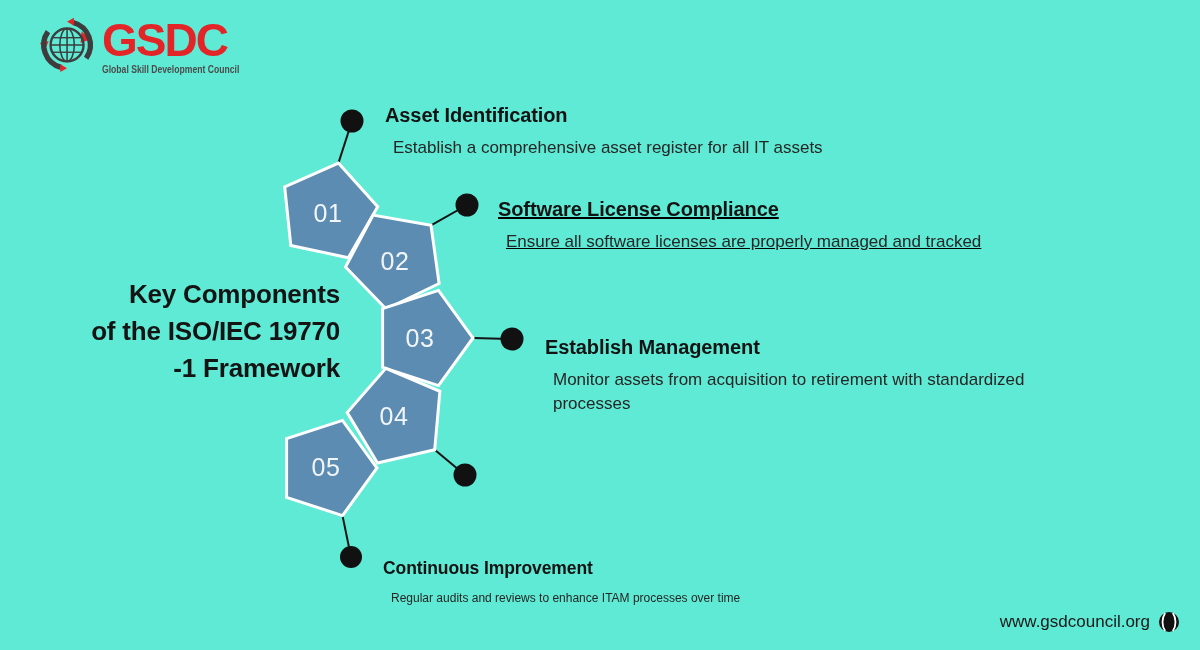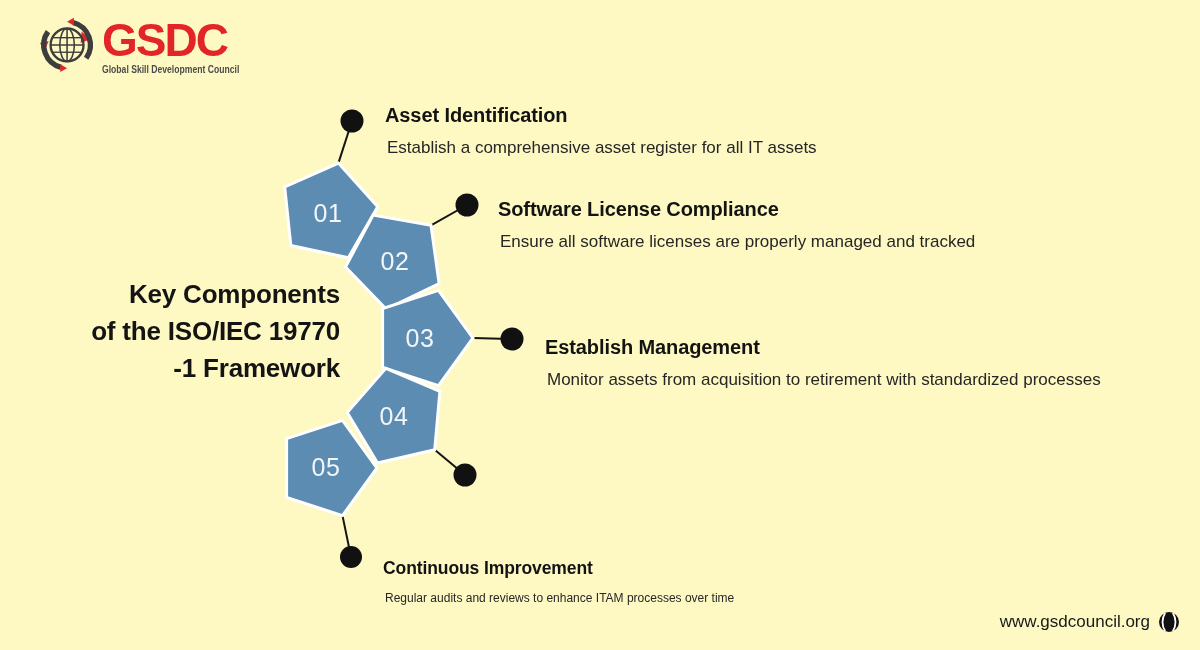--- a/index.html
+++ b/index.html
@@ -1,17 +1,17 @@
 <!DOCTYPE html>
 <html><head>
 <meta charset="utf-8">
 <style>
   html,body { margin:0; padding:0; background:#ffffff; }
   .canvas {
-    position:relative; width:1200px; height:650px; background:#fef9c3;
+    position:relative; width:1200px; height:650px; background:#5eead4;
     overflow:hidden; font-family:"Liberation Sans", sans-serif;
   }
 
   
   .logo { position:absolute; left:38px; top:12px; display:flex; align-items:flex-start; }
   .logo-globe { width:62px; height:64px; }
   .logo-text { margin-left:2px; padding-top:6px; }
   .logo-name {
     display:block; font-size:46px; line-height:44px; font-weight:800;
     color:#e32528; letter-spacing:-2px;
@@ -39,24 +39,24 @@
     fill:#f2f6f9; letter-spacing:0.5px; text-anchor:middle;
   }
 
   
   .item { position:absolute; }
   .item h2 {
     margin:8px; font-size:20px; line-height:25px; font-weight:700;
     color:#131313; letter-spacing:-0.1px;
   }
   .item p {
-    margin:1px 10px 0; font-size:17px; line-height:24px; color:#262626;
+    margin:1px 16px 0; font-size:17px; line-height:24px; color:#262626;
   }
   .item-1 { left:377px; top:95px;  width:560px; }
-  .item-2 { left:490px; top:189px; width:620px; }
+  .item-2 { left:490px; top:189px; width:620px;text-decoration:underline; }
   .item-3 { left:537px; top:327px; width:575px; }
   .item-3 p { max-width:560px; }
   .item-4 { left:490px; top:462px; width:660px; }
   .item-4 p { max-width:600px; }
   .item-5 { left:375px; top:549px; width:620px; }
   .item-5 h2 { font-size:17.5px; line-height:22px; }
   .item-5 p  { font-size:12px; line-height:22px; }
 
   
   .footer {

